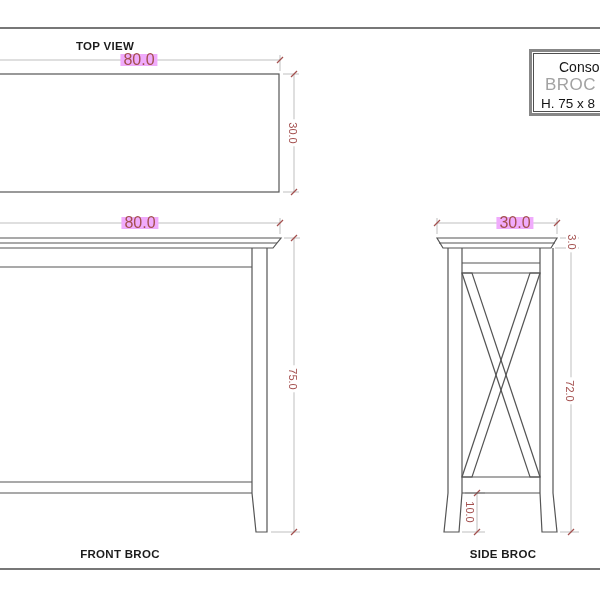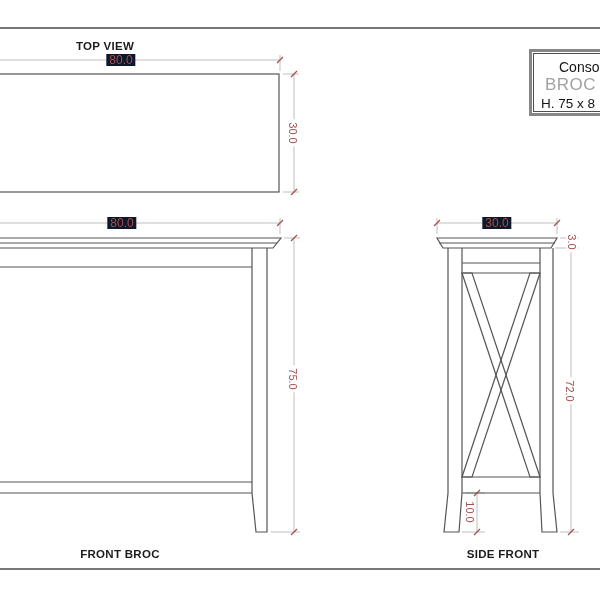--- a/index.html
+++ b/index.html
@@ -10,22 +10,22 @@
   }
   #sheet{position:absolute;inset:0;width:600px;height:600px;}
   svg{position:absolute;left:0;top:0;}
   .vlabel{
     position:absolute;transform:translate(-50%,-50%);
     font-size:11.5px;font-weight:bold;color:#1b1b1b;
     letter-spacing:0.3px;white-space:nowrap;text-align:center;
   }
   .dim{
     position:absolute;transform:translate(-50%,-50%);
-    font-size:12px;color:#a4504f;background:#0f172a;
-    padding:0 3px;white-space:nowrap;line-height:12px;
+    font-size:16px;color:#a4504f;background:#f0abfc;
+    padding:0 3px;white-space:nowrap;line-height:12px;margin-left:18px;
   }
   .dimv{
     position:absolute;transform:translate(-50%,-50%) rotate(90deg);
     font-size:11px;color:#a4504f;background:#ffffff;
     padding:0 3px;white-space:nowrap;line-height:12px;
   }
   #title-block{
     position:absolute;left:529px;top:49px;width:95px;height:61px;
     border:3px solid #878787;background:#ffffff;
   }
@@ -138,21 +138,21 @@
         </g>
 
         <line x1="462" y1="477" x2="540" y2="477"></line>
         <line x1="462" y1="493" x2="540" y2="493"></line>
       </g>
     </g>
   </svg>
 
   <span class="vlabel" style="left:105px;top:46px">TOP VIEW</span>
   <span class="vlabel" style="left:120px;top:554px">FRONT BROC</span>
-  <span class="vlabel" style="left:503px;top:554px">SIDE FRONT</span>
+  <span class="vlabel" style="left:503px;top:554px">SIDE BROC</span>
 
   <span class="dim" style="left:121px;top:60px">80.0</span>
   <span class="dimv" style="left:293px;top:133px">30.0</span>
   <span class="dim" style="left:122px;top:223px">80.0</span>
   <span class="dimv" style="left:293px;top:379px">75.0</span>
   <span class="dim" style="left:497px;top:223px">30.0</span>
   <span class="dimv" style="left:572px;top:242px">3.0</span>
   <span class="dimv" style="left:570px;top:391px">72.0</span>
   <span class="dimv" style="left:470px;top:512px">10.0</span>
 

